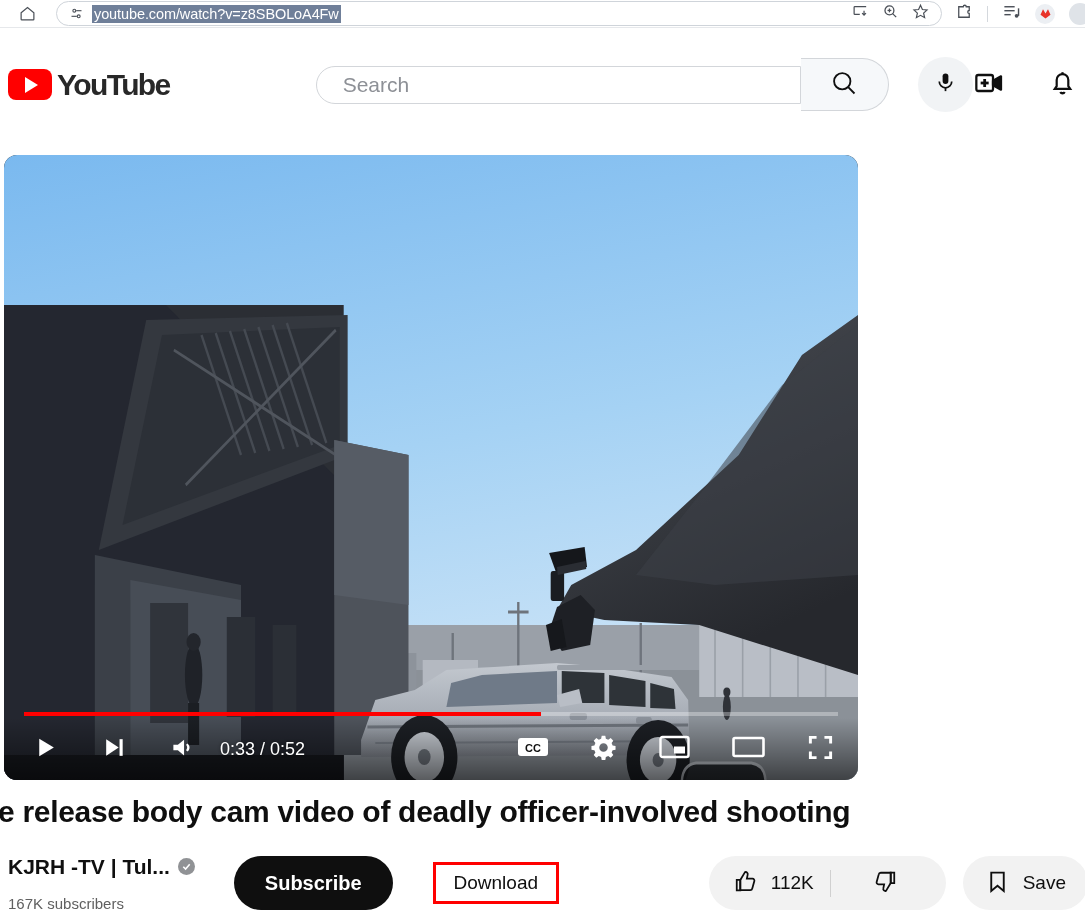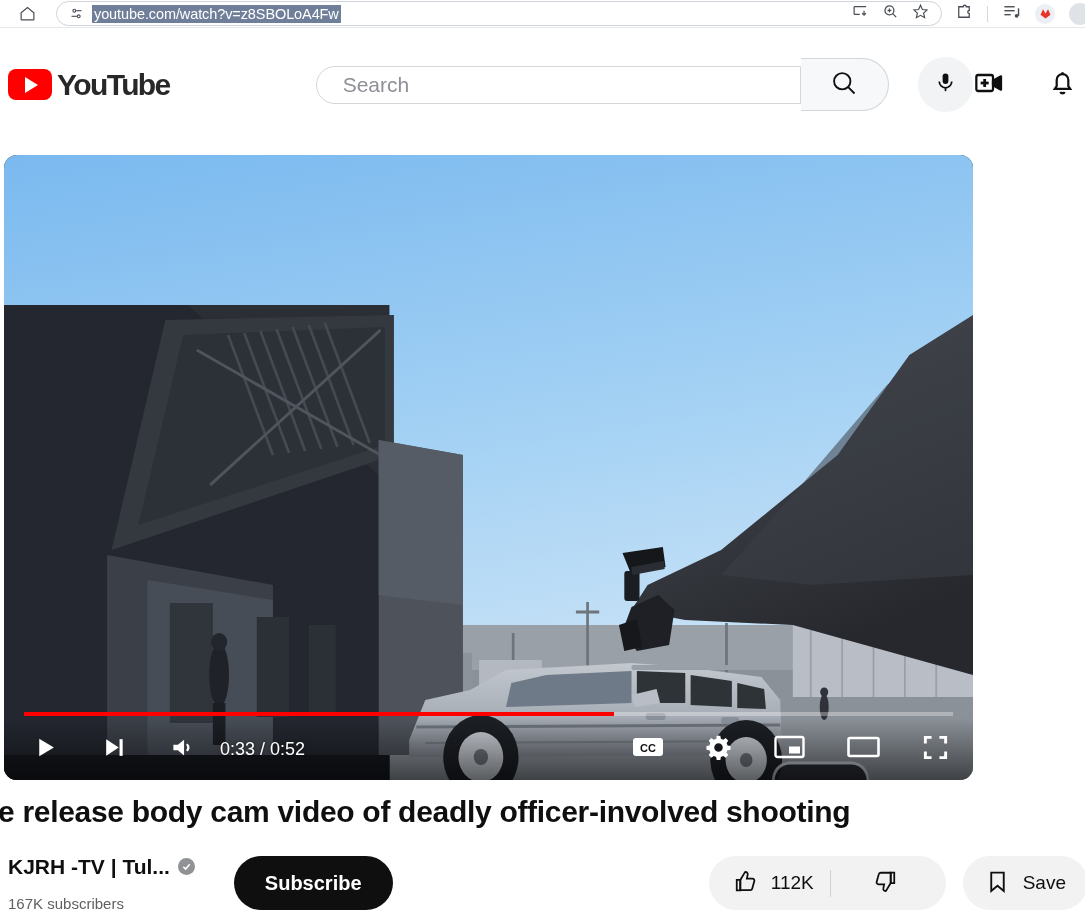--- a/index.html
+++ b/index.html
@@ -111,21 +111,21 @@
     width:55px; height:55px; border-radius:50%;
     background:#f1f3f5;
     display:flex; align-items:center; justify-content:center;
     margin-left:29px; flex:none;
   }
   .header-right { display:flex; align-items:center; gap:42px; margin-left:auto; margin-right:26px; }
 
   
   .player {
     position:absolute; top:155px; left:4px;
-    width:969px; height:625px;
+    width:854px; height:625px;
     background:#0f0f0f;
     border-radius:13px;
     overflow:hidden;
   }
   .video-canvas { position:absolute; inset:0; }
   .video-canvas svg { display:block; width:100%; height:100%; }
 
   .progress-row {
     position:absolute; left:0; right:0; bottom:62px;
     height:6px;
@@ -559,20 +559,23 @@
         </svg>
       </span>
     </div>
     <span class="sub-count">167K subscribers</span>
   </div>
 
   <div class="subscribe-btn">
     <span>Subscribe</span>
   </div>
 
+  <div class="download-btn">
+    <span class="download-label">Download</span>
+  </div>
 
   <div class="action-group">
     <div class="pill pill-like">
       <span style="display:flex;align-items:center;gap:13px;">
         <span>
           <svg width="25" height="25" viewBox="0 0 24 24" fill="none" stroke="#0f0f0f" stroke-width="1.7">
             <path d="M7 10.5 v10 H3.6 V10.5 Z"></path>
             <path d="M7 10.5 L11.5 3 a2 2 0 0 1 2.6 2.4 L13.3 9.3 h5.5 a1.8 1.8 0 0 1 1.7 2.3 l-2 7.2 a2 2 0 0 1-1.9 1.5 H7 Z"></path>
           </svg>
         </span>

